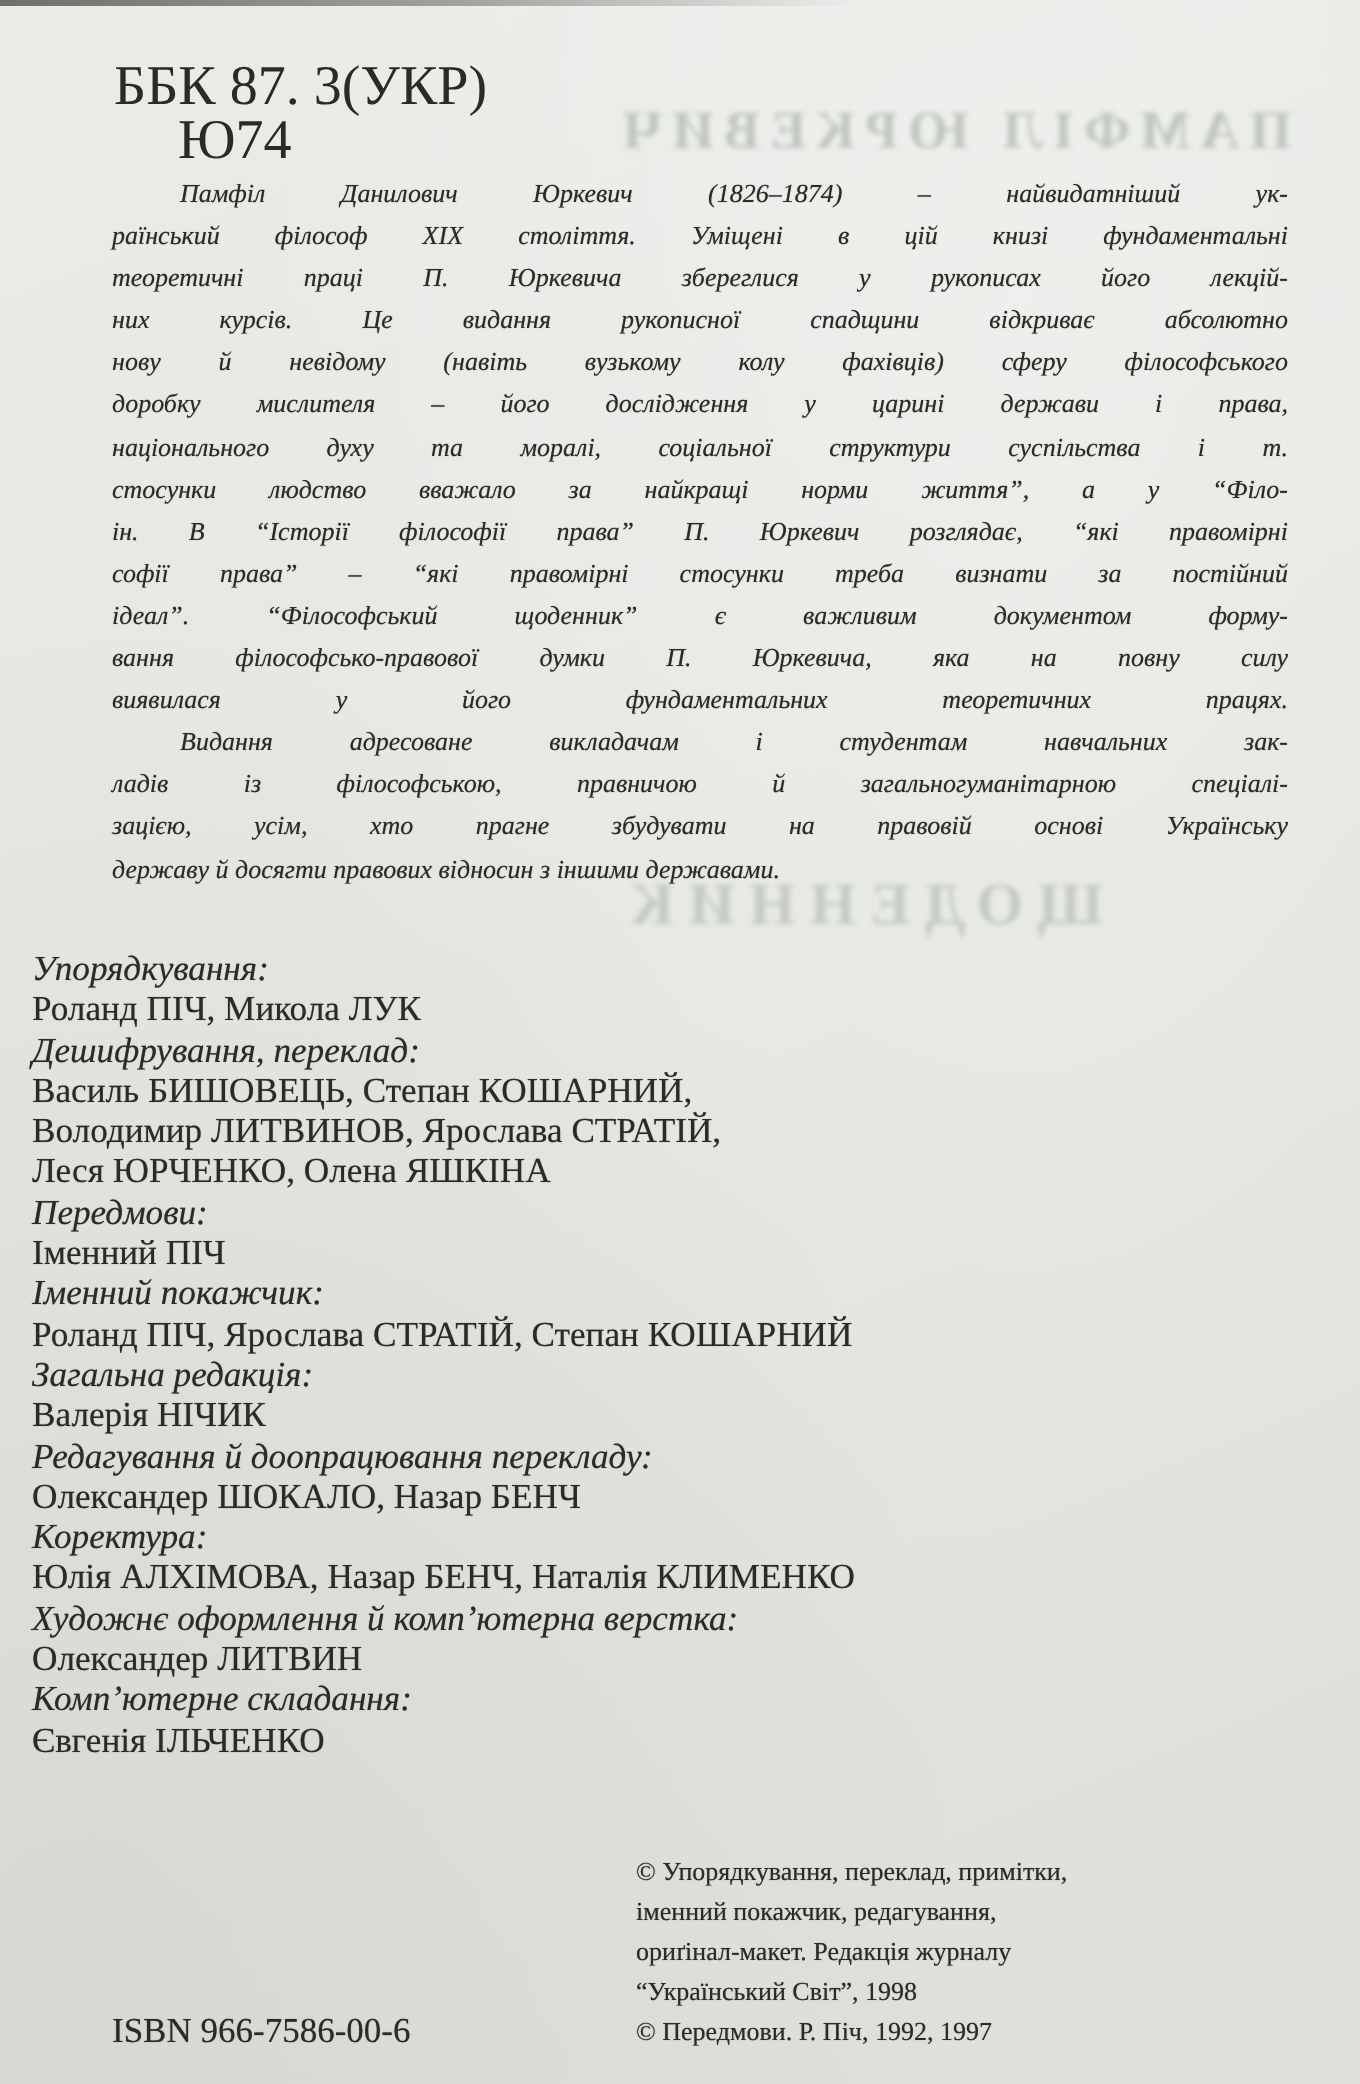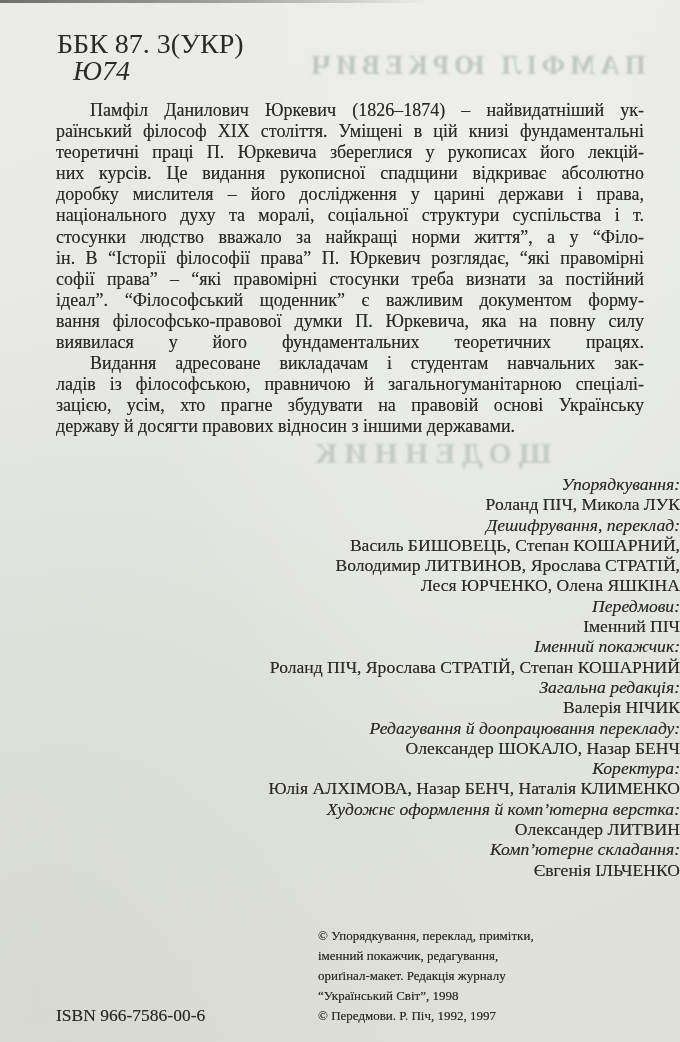--- a/index.html
+++ b/index.html
@@ -23,32 +23,33 @@
     transform:scaleX(-1);
     font-weight:bold; color:#9aa69d; opacity:.55;
     filter:blur(1.2px);
   }
   .ghost-top  { top:50px;  margin-left:136px; font-size:27px; letter-spacing:5px; }
   .ghost-mid  { top:436px; margin-left:90px;  font-size:30px; letter-spacing:7px; opacity:.45; }
   .bbk {
     position:absolute; left:57px; top:30px;
     font-size:28px; line-height:27px;
   }
-  .bbk-row2 { margin-left:16px;font-style:italic; }
+  .bbk-row2 { margin-left:32px; }
   .body-text {
-    position:absolute; left:56px; top:100px; width:588px;
-    font-size:18px; line-height:21.1px;
+    position:absolute; left:56px; top:86px; width:588px;
+    font-size:13px; line-height:21.1px;
     text-shadow:0 0 .5px rgba(40,40,35,.55);
+    font-style:italic;
   }
   .bline { text-align:justify; text-align-last:justify; }
   .bline.indent { text-indent:34px; }
   .bline.endleft { text-align-last:left; }
   .credits {
     position:absolute; left:16px; top:474px; width:664px;
-    font-size:17.6px; line-height:20.3px; text-align:right;
+    font-size:17.6px; line-height:20.3px; text-align:left;
     text-shadow:0 0 .5px rgba(40,40,35,.55);
   }
   .crole { font-style:italic; }
   .imprint {
     position:absolute; left:56px; top:926px; width:590px;
     display:flex; align-items:flex-end;
     text-shadow:0 0 .5px rgba(40,40,35,.55);
   }
   .isbn { font-size:17.5px; width:262px; padding-top:2px; }
   .copyright { font-size:13px; line-height:19.9px; width:328px; }
@@ -66,20 +67,21 @@
   <div class="bbk">
     <div>ББК 87. 3(УКР)</div>
     <div class="bbk-row2">Ю74</div>
   </div>
 
   <div class="body-text">
     <div class="bline indent">Памфіл Данилович Юркевич (1826–1874) – найвидатніший ук-</div>
     <div class="bline">раїнський філософ XIX століття. Уміщені в цій книзі фундаментальні</div>
     <div class="bline">теоретичні праці П. Юркевича збереглися у рукописах його лекцій-</div>
     <div class="bline">них курсів. Це видання рукописної спадщини відкриває абсолютно</div>
+    <div class="bline">нову й невідому (навіть вузькому колу фахівців) сферу філософського</div>
     <div class="bline">доробку мислителя – його дослідження у царині держави і права,</div>
     <div class="bline">національного духу та моралі, соціальної структури суспільства і т.</div>
     <div class="bline">стосунки людство вважало за найкращі норми життя”, а у “Філо-</div>
     <div class="bline">ін. В “Історії філософії права” П. Юркевич розглядає, “які правомірні</div>
     <div class="bline">софії права” – “які правомірні стосунки треба визнати за постійний</div>
     <div class="bline">ідеал”. “Філософський щоденник” є важливим документом форму-</div>
     <div class="bline">вання філософсько-правової думки П. Юркевича, яка на повну силу</div>
     <div class="bline">виявилася у його фундаментальних теоретичних працях.</div>
     <div class="bline indent">Видання адресоване викладачам і студентам навчальних зак-</div>
     <div class="bline">ладів із філософською, правничою й загальногуманітарною спеціалі-</div>

